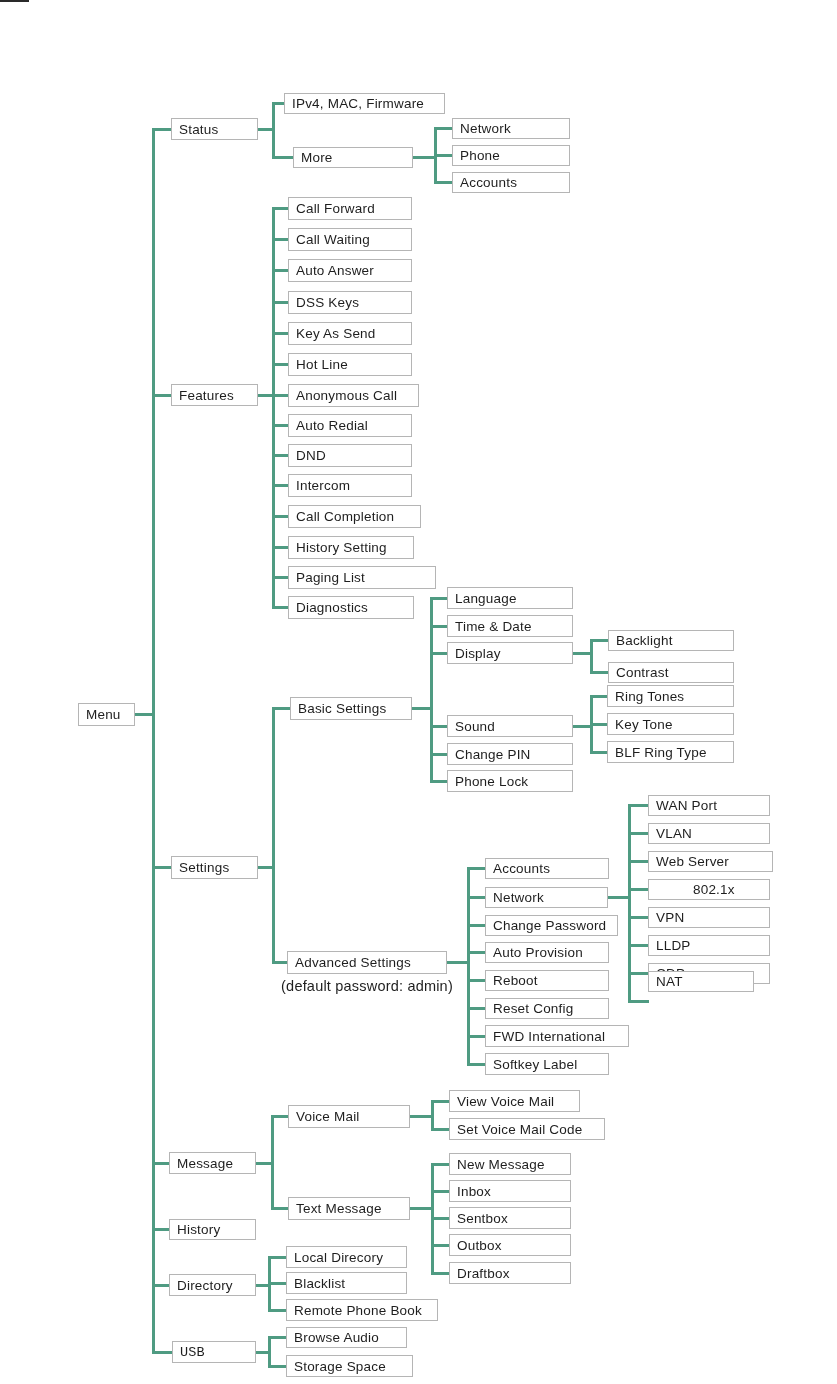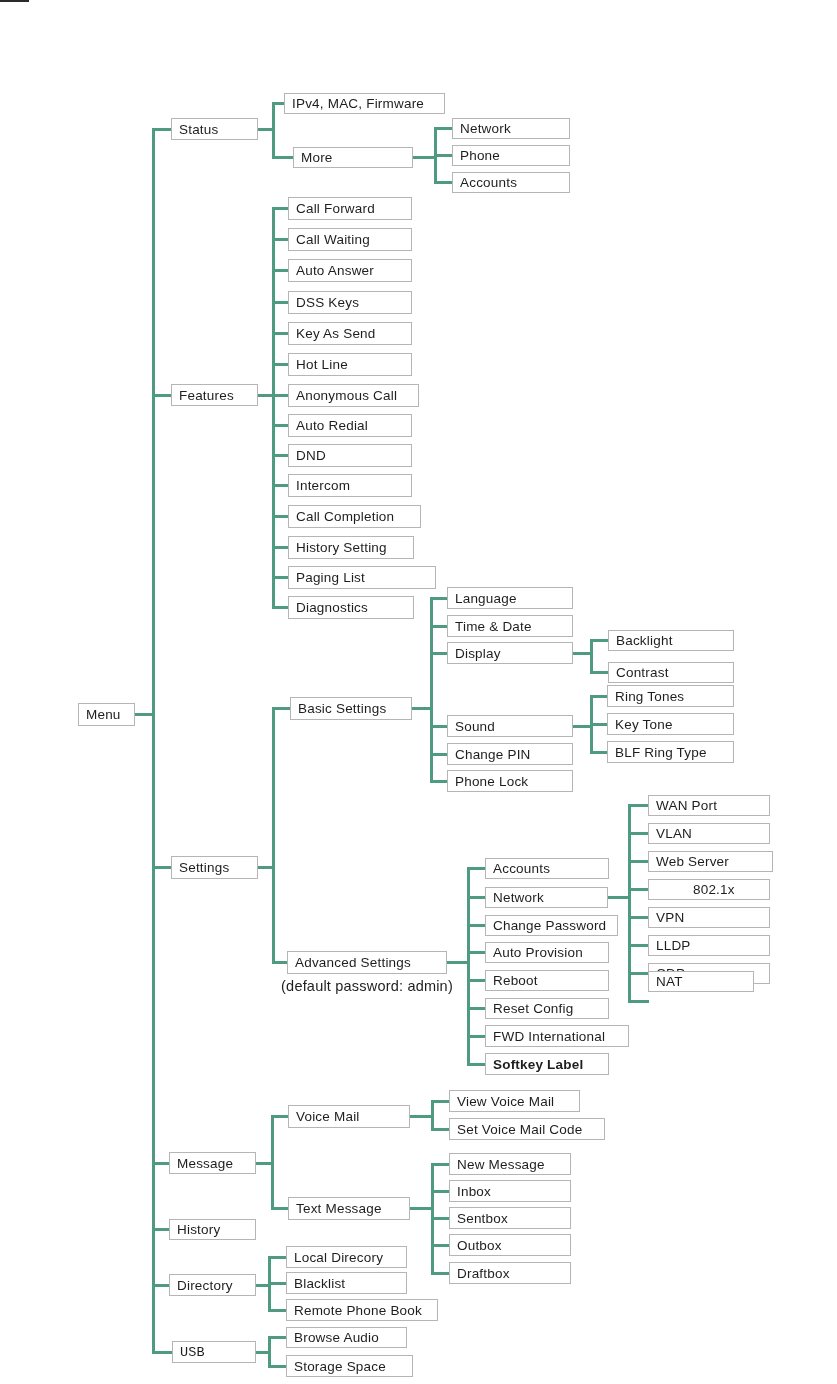--- a/index.html
+++ b/index.html
@@ -183,21 +183,21 @@
     <div class="node" style="left: 607px; top: 713px; width: 127px; height: 22px;">Key Tone</div>
     <div class="node" style="left: 607px; top: 741px; width: 127px; height: 22px;">BLF Ring Type</div>
     <div class="node" style="left: 287px; top: 951px; width: 160px; height: 23px;">Advanced Settings</div>
     <div class="node" style="left: 485px; top: 858px; width: 124px; height: 21px;">Accounts</div>
     <div class="node" style="left: 485px; top: 887px; width: 123px; height: 21px;">Network</div>
     <div class="node" style="left: 485px; top: 915px; width: 133px; height: 21px;">Change Password</div>
     <div class="node" style="left: 485px; top: 942px; width: 124px; height: 21px;">Auto Provision</div>
     <div class="node" style="left: 485px; top: 970px; width: 124px; height: 21px;">Reboot</div>
     <div class="node" style="left: 485px; top: 998px; width: 124px; height: 21px;">Reset Config</div>
     <div class="node" style="left: 485px; top: 1025px; width: 144px; height: 22px;">FWD International</div>
-    <div class="node" style="left: 485px; top: 1053px; width: 124px; height: 22px; font-weight: bold;">Softkey Label</div>
+    <div class="node" style="left: 485px; top: 1053px; width: 124px; height: 22px;">Softkey Label</div>
     <div class="node" style="left: 648px; top: 795px; width: 122px; height: 21px;">WAN Port</div>
     <div class="node" style="left: 648px; top: 823px; width: 122px; height: 21px;">VLAN</div>
     <div class="node" style="left: 648px; top: 851px; width: 125px; height: 21px;">Web Server</div>
     <div class="node" style="left: 648px; top: 879px; width: 122px; height: 21px; padding-left: 44px;">802.1x</div>
     <div class="node" style="left: 648px; top: 907px; width: 122px; height: 21px;">VPN</div>
     <div class="node" style="left: 648px; top: 935px; width: 122px; height: 21px;">LLDP</div>
     <div class="node" style="left: 648px; top: 963px; width: 122px; height: 21px;">CDP</div>
     <div class="node" style="left: 648px; top: 936px; width: 106px; height: 21px; margin-top: 35px;">NAT</div>
     <div class="node" style="left: 169px; top: 1152px; width: 87px; height: 22px;">Message</div>
     <div class="node" style="left: 288px; top: 1105px; width: 122px; height: 23px;">Voice Mail</div>

